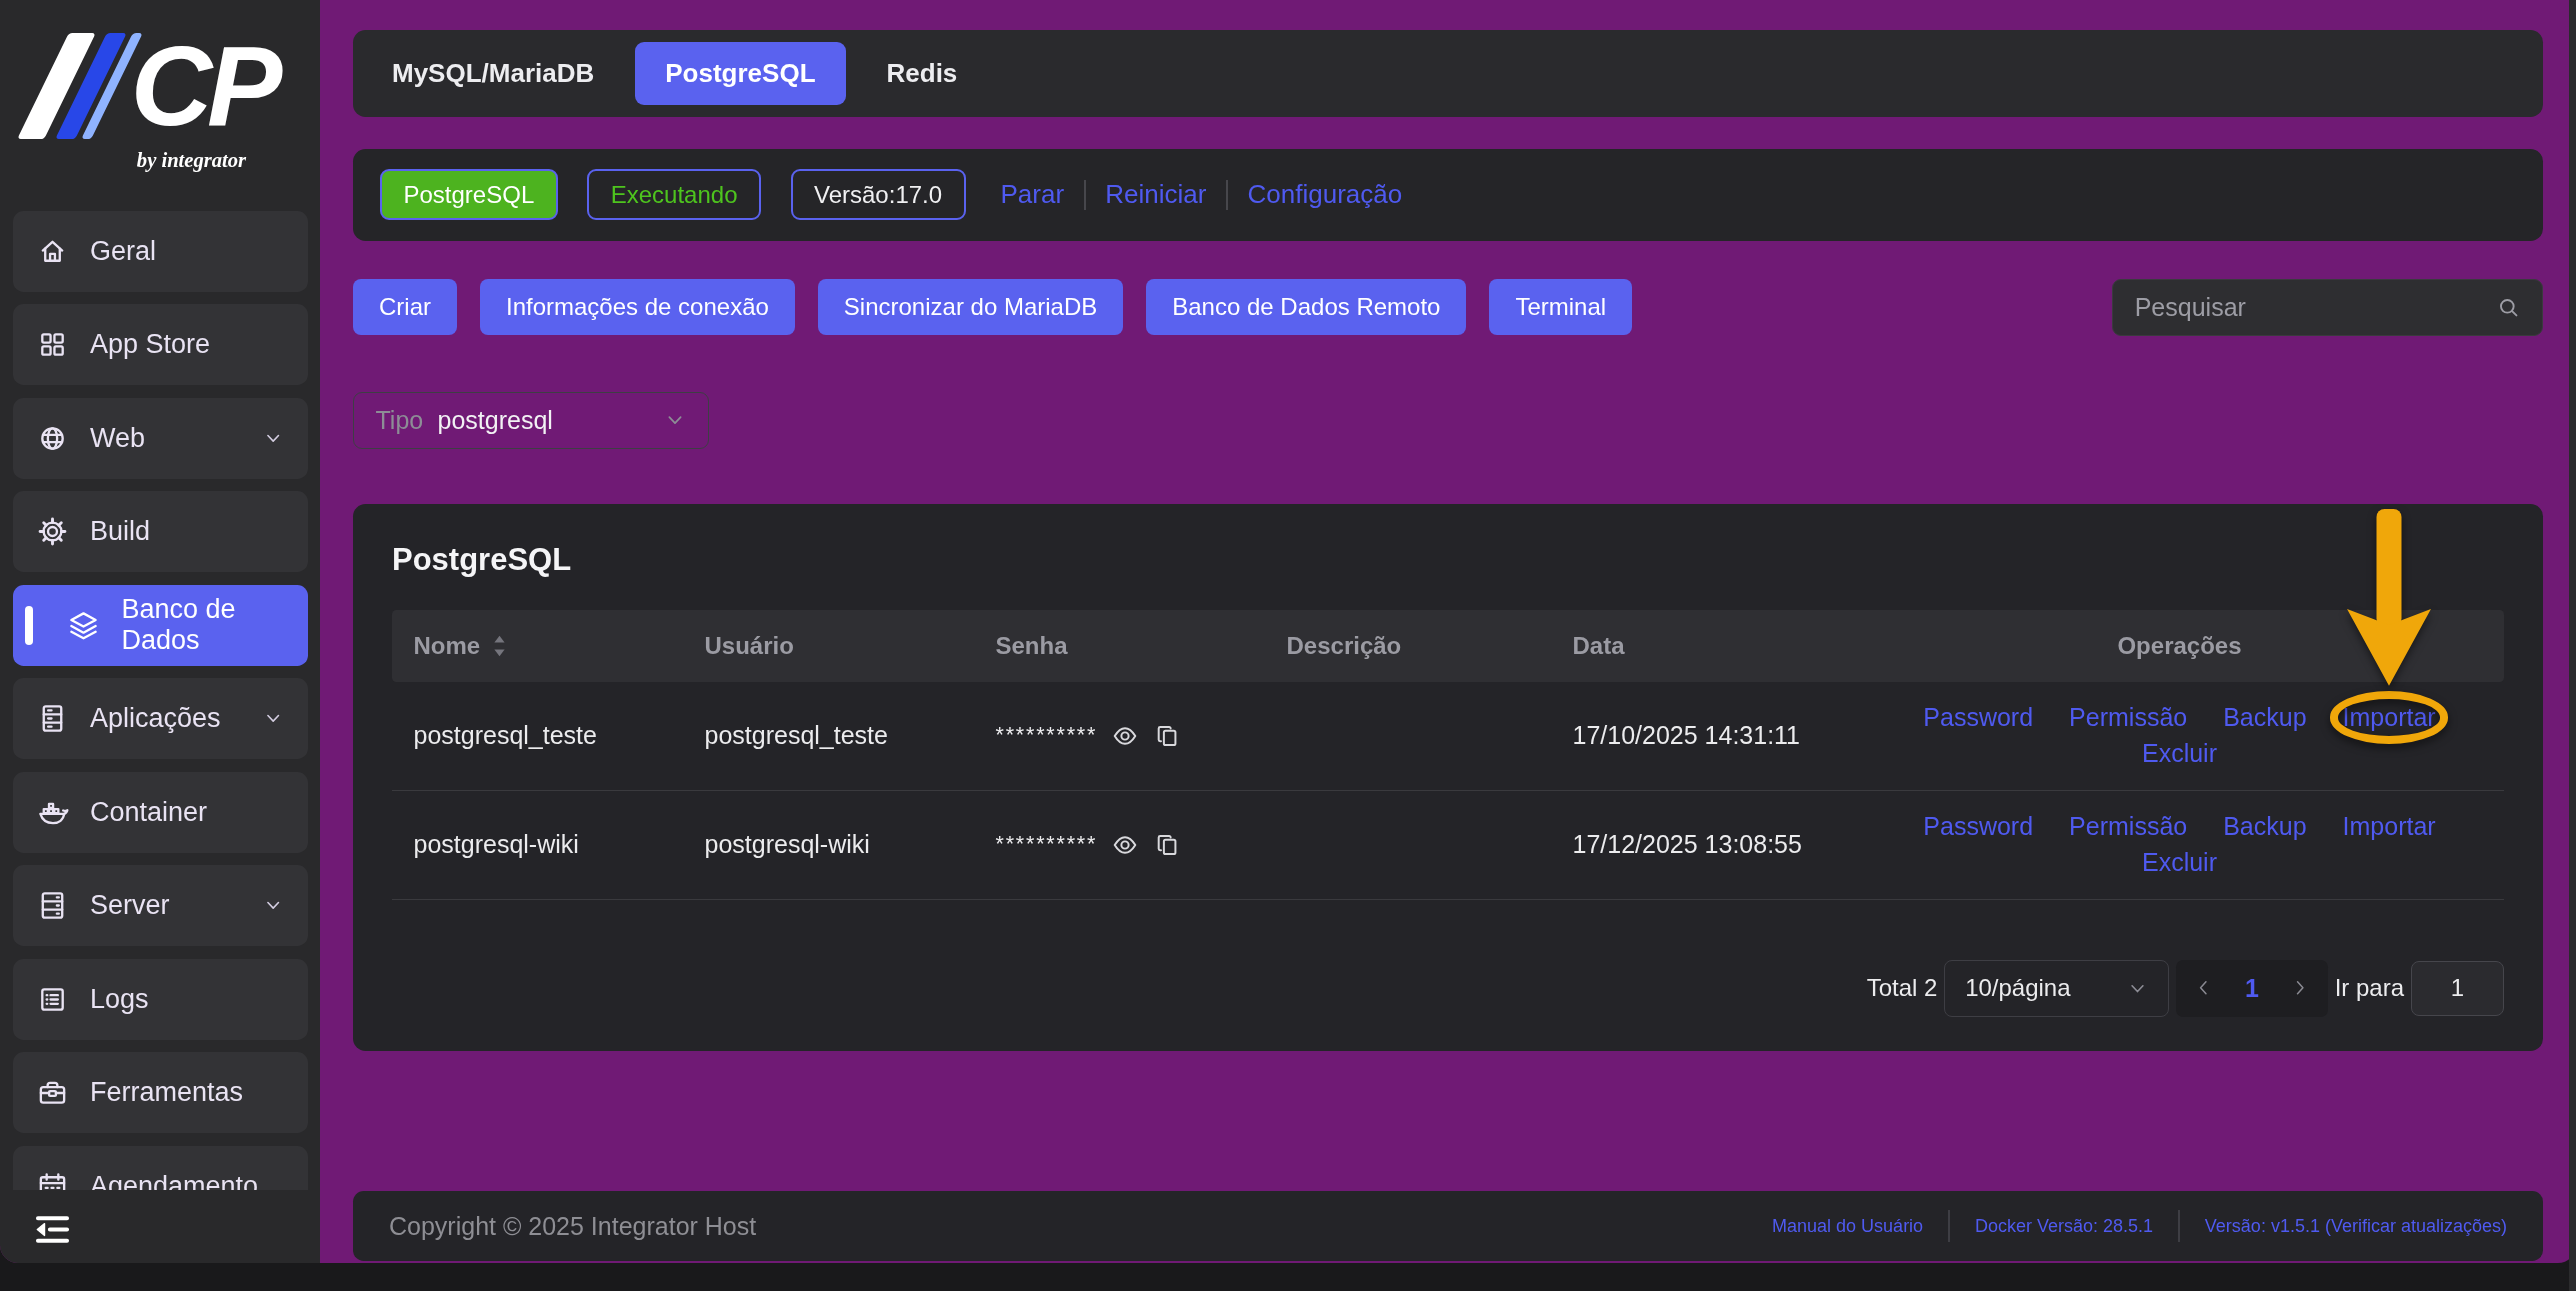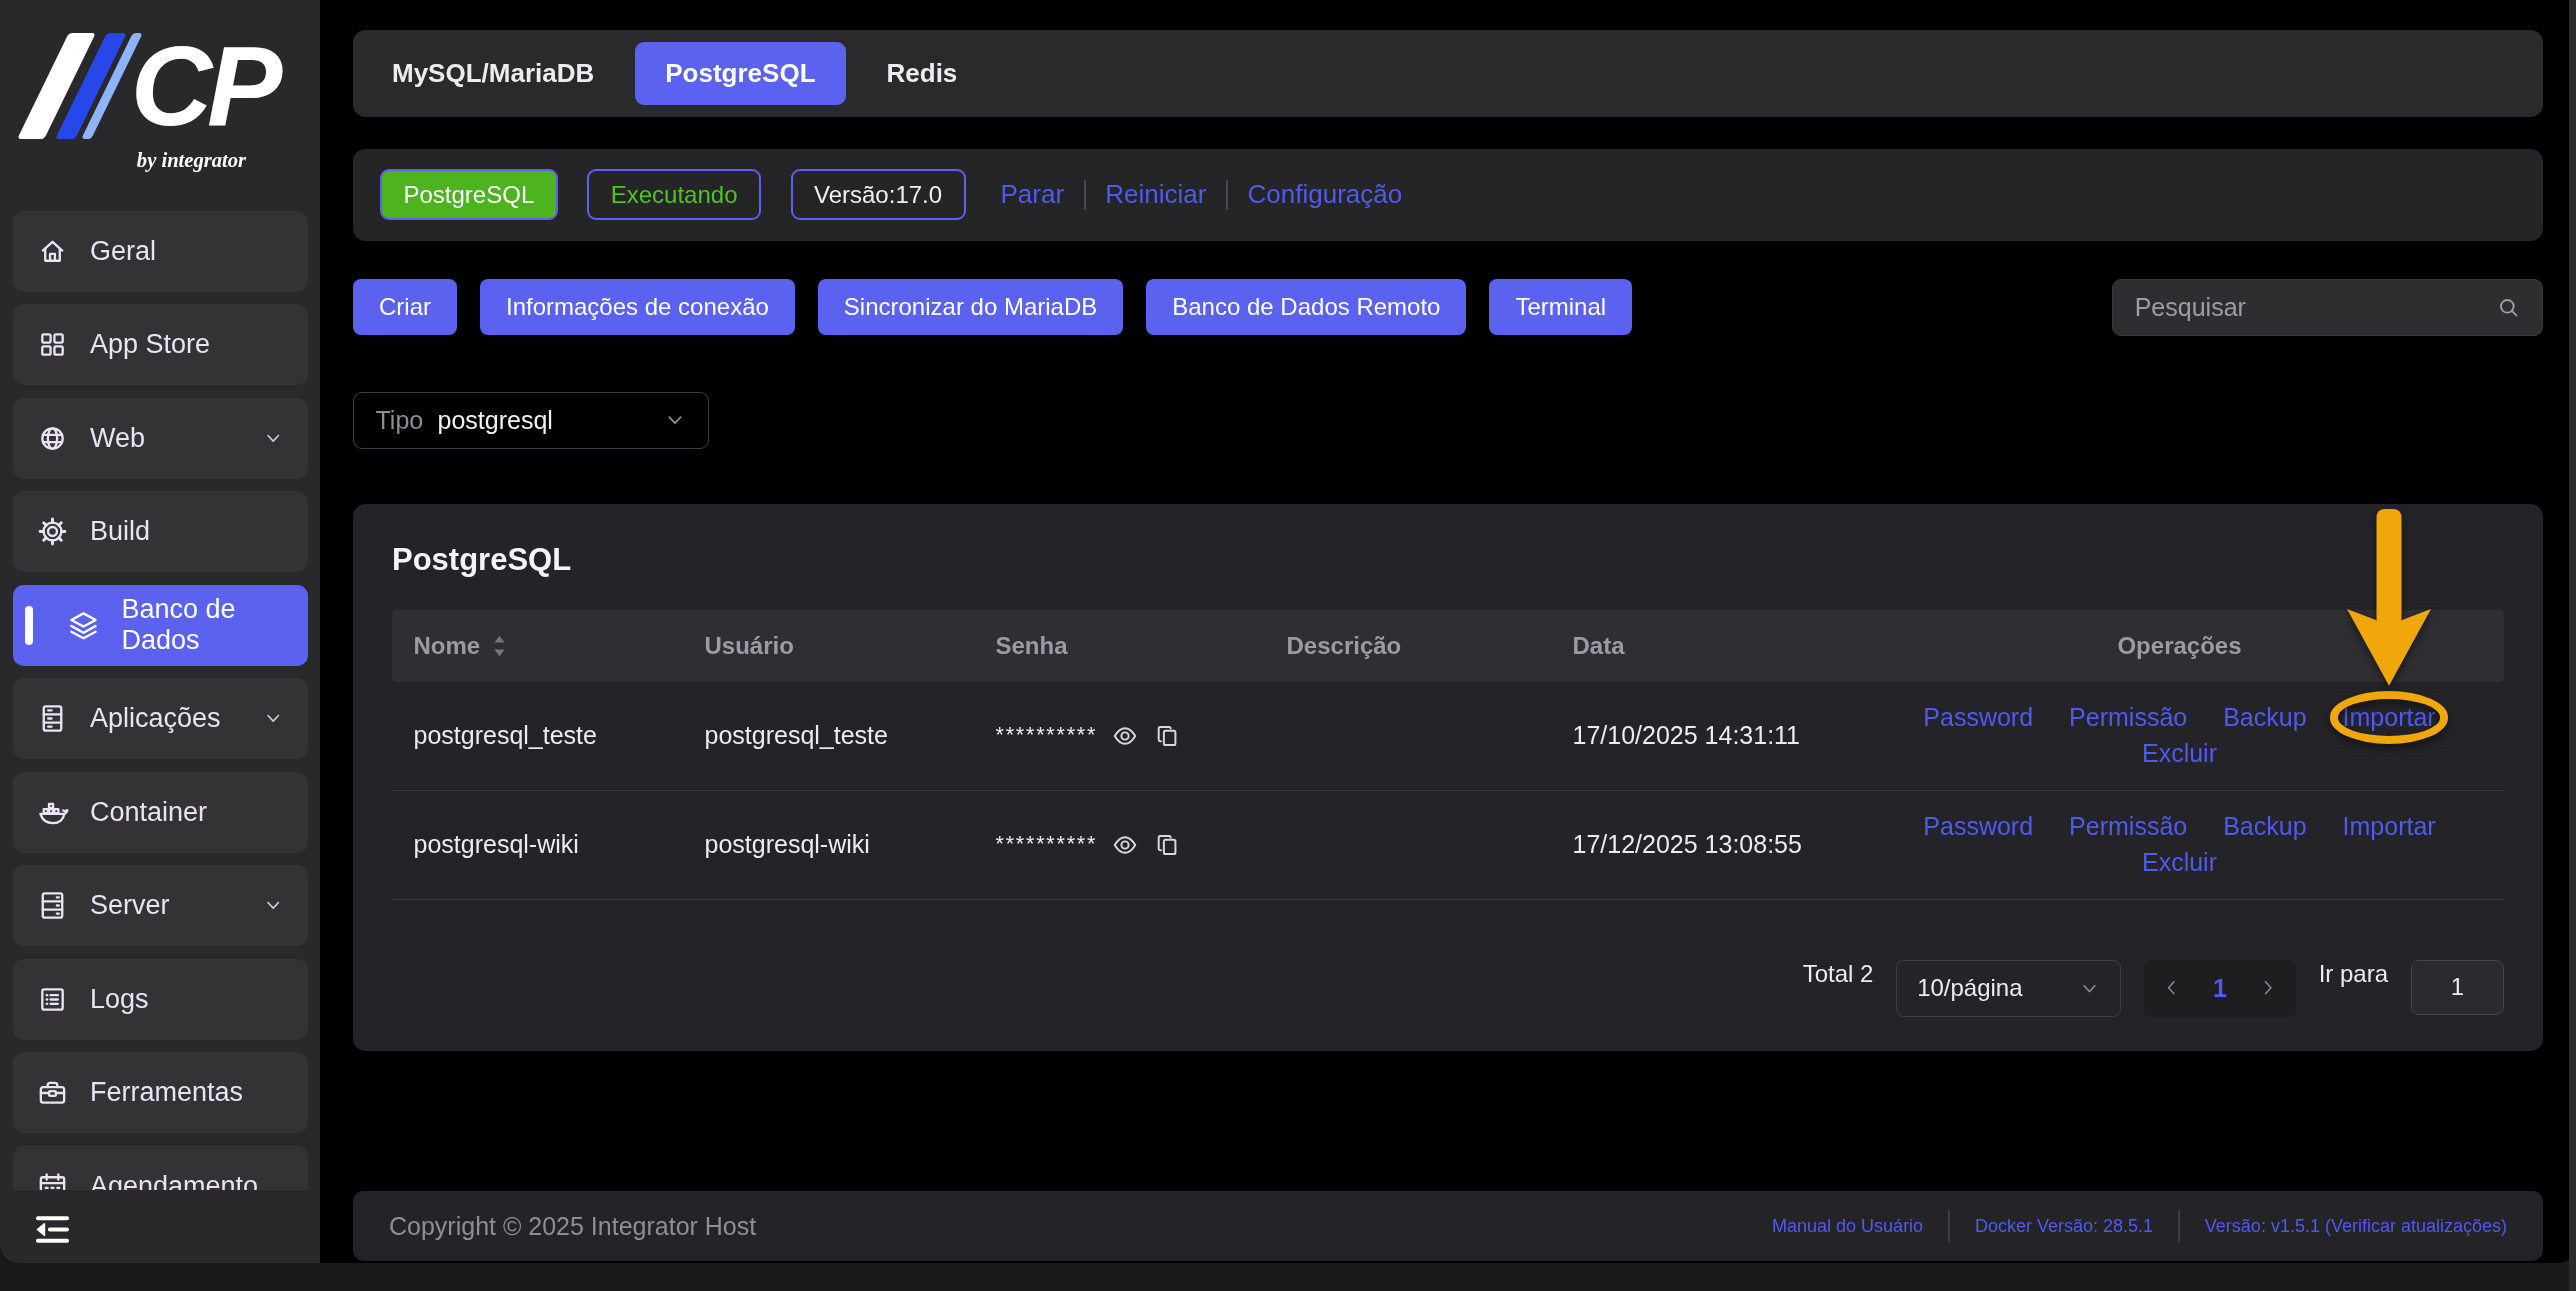--- a/index.html
+++ b/index.html
@@ -10,21 +10,21 @@
     --gold:#f0a70a;
   }
   *{box-sizing:border-box;}
   html,body{margin:0;padding:0;}
   body{
     width:2576px;height:1292px;overflow:hidden;
     background:#19191b;
     font-family:"Liberation Sans","DejaVu Sans",sans-serif;
     color:#ececee;
   }
-  .app{display:flex;width:2576px;height:1263px;background:#000000;border-radius:0 0 18px 18px;overflow:hidden;}
+  .app{display:flex;width:2576px;height:1263px;background:#701a75;border-radius:0 0 18px 18px;overflow:hidden;}
 
   
   .sidebar{width:320px;flex-shrink:0;background:#29292b;position:relative;display:flex;flex-direction:column;}
   .logo{margin:27px auto 0;width:max-content;}
   .logo-row{display:flex;align-items:center;height:118px;}
   .slash{display:inline-block;height:106px;transform:skewX(-26deg);border-radius:3.6px;}
   .s1{width:27px;background:#ffffff;margin-right:10.7px;}
   .s2{width:19.7px;background:#2847e8;margin-right:6.3px;}
   .s3{width:9.8px;background:#8fb3ff;margin-right:14.3px;}
   .logo-text{font-size:113px;line-height:98px;font-weight:bold;font-style:italic;color:#fff;letter-spacing:-5.4px;}
@@ -85,21 +85,21 @@
   .trow .ops{padding:0;display:flex;flex-direction:column;align-items:center;justify-content:center;gap:7.2px;}
   .ops-line{display:flex;align-items:center;gap:36px;}
   .op-link{color:var(--link);cursor:pointer;white-space:nowrap;}
 
   
   .importar-wrap{position:relative;display:inline-block;}
   .ann-ring{position:absolute;left:-12.5px;right:-12.5px;top:-11.6px;bottom:-11.6px;border:8px solid var(--gold);border-radius:50%;pointer-events:none;filter:drop-shadow(0 4.5px 4.5px rgba(0,0,0,.5));z-index:6;}
   .ann-arrow{position:absolute;left:50%;transform:translateX(-50%);bottom:calc(100% + 10.7px);width:134px;height:183px;pointer-events:none;filter:drop-shadow(0 4.5px 4.5px rgba(0,0,0,.5));z-index:6;}
   .ann-arrow svg{width:100%;height:100%;display:block;overflow:visible;}
 
-  .pagerow{position:absolute;right:39px;bottom:34px;display:flex;gap:23px;color:#ececee;font-size:24px;}
+  .pagerow{position:absolute;right:39px;bottom:34px;display:flex;align-items:center;gap:7px;color:#ececee;font-size:24px;}
   .psize{width:225px;height:57px;border:1.8px solid #3e3e44;border-radius:8px;display:flex;align-items:center;padding:0 19.7px;cursor:pointer;}
   .psize .chev{width:23px;height:23px;margin-left:auto;color:#8d8d96;}
   .pager{background:#1e1e21;border-radius:7.2px;display:flex;align-items:center;height:57px;padding:0 3.6px;}
   .pg{width:48px;height:57px;display:flex;align-items:center;justify-content:center;color:#8a8a92;cursor:pointer;}
   .pg .icon{width:21.5px;height:21.5px;}
   .pg.cur{color:var(--link);font-weight:bold;font-size:25px;}
   .goto-input{width:93px;height:55px;background:#2b2b2f;border:1.8px solid #46464c;border-radius:8px;color:#ececee;font-size:24px;font-family:inherit;text-align:center;outline:none;}
 
   .footer{margin-top:auto;margin-bottom:1.8px;height:70px;flex-shrink:0;background:#242428;border-radius:10.7px;display:flex;align-items:center;padding:0 36px;}
   .foot-left{color:#8e8e94;font-size:25px;}

